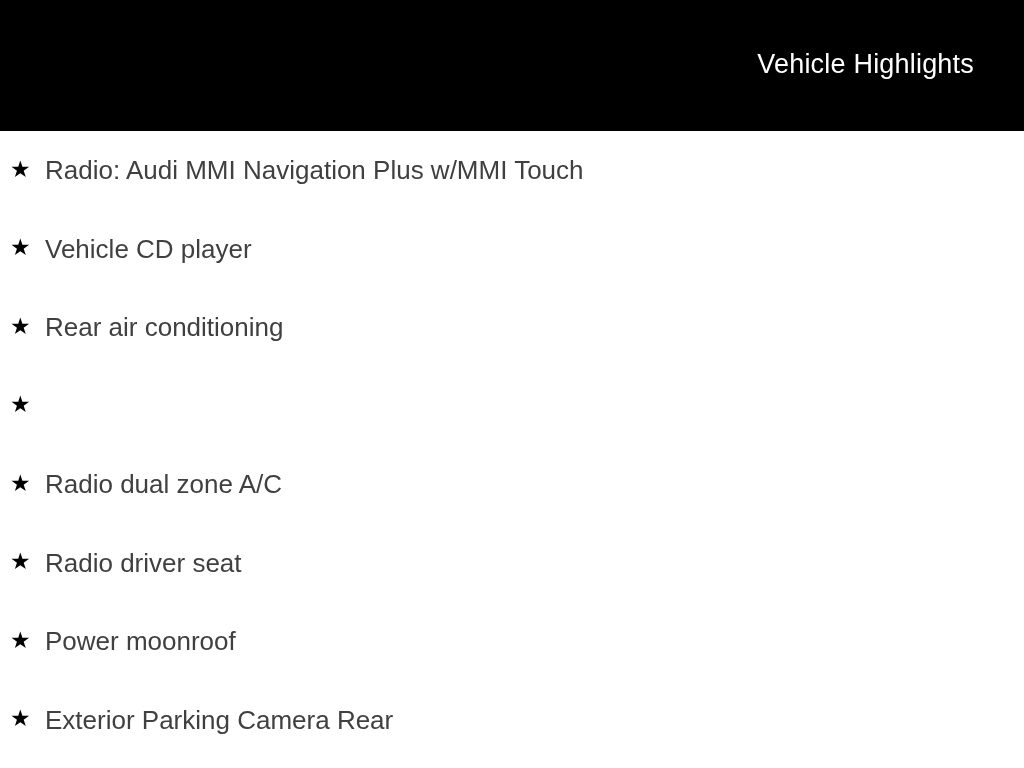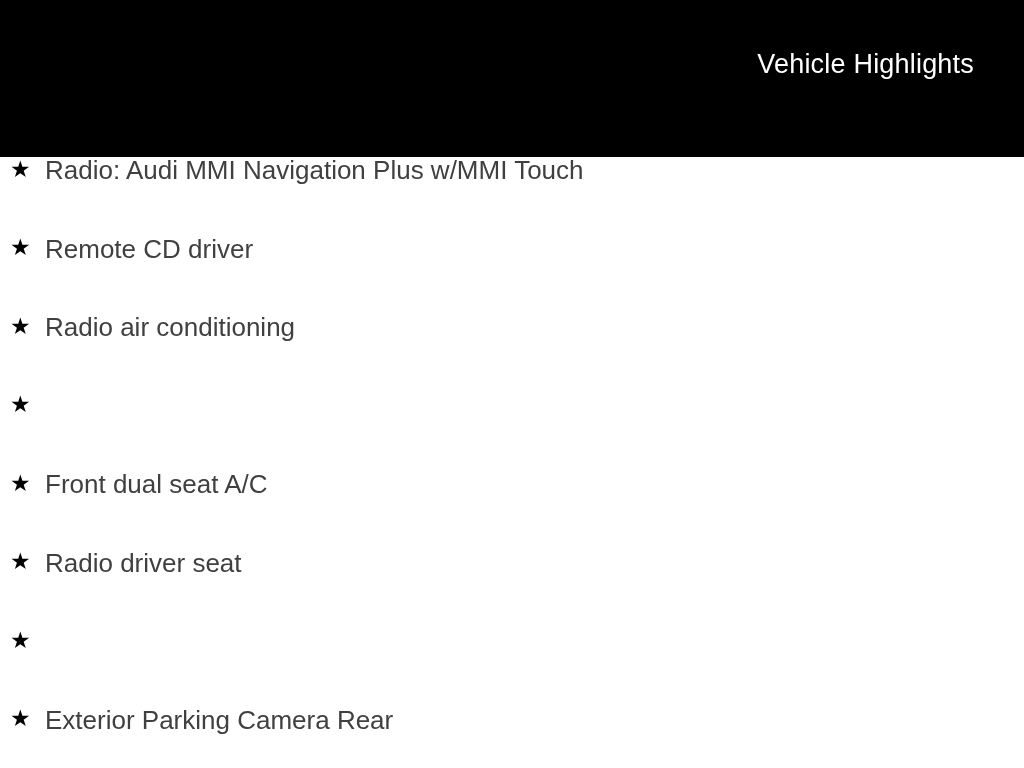--- a/index.html
+++ b/index.html
@@ -18,21 +18,21 @@
     height: 768px;
     background: #ffffff;
   }
 
   
   .header-band {
     position: absolute;
     top: 0;
     left: 0;
     width: 1024px;
-    height: 157px;
+    height: 131px;
     background: #000000;
   }
 
   .header-title {
     position: absolute;
     right: 50px;
     top: 48px;
     color: #ffffff;
     font-size: 27px;
     font-weight: 400;
@@ -91,44 +91,45 @@
 
   <ul class="highlights-list">
 
     <li class="highlight-item">
       <span class="bullet-star">★</span>
       <span class="highlight-text">Radio: Audi MMI Navigation Plus w/MMI Touch</span>
     </li>
 
     <li class="highlight-item">
       <span class="bullet-star">★</span>
-      <span class="highlight-text">Remote CD driver</span>
+      <span class="highlight-text">Vehicle CD player</span>
     </li>
 
     <li class="highlight-item">
       <span class="bullet-star">★</span>
-      <span class="highlight-text">Radio air conditioning</span>
+      <span class="highlight-text">Rear air conditioning</span>
     </li>
 
     <li class="highlight-item">
       <span class="bullet-star">★</span>
     </li>
 
     <li class="highlight-item">
       <span class="bullet-star">★</span>
-      <span class="highlight-text">Front dual seat A/C</span>
+      <span class="highlight-text">Radio dual zone A/C</span>
     </li>
 
     <li class="highlight-item">
       <span class="bullet-star">★</span>
       <span class="highlight-text">Radio driver seat</span>
     </li>
 
     <li class="highlight-item">
       <span class="bullet-star">★</span>
+      <span class="highlight-text">Power moonroof</span>
     </li>
 
     <li class="highlight-item">
       <span class="bullet-star">★</span>
       <span class="highlight-text">Exterior Parking Camera Rear</span>
     </li>
 
   </ul>
 
 </div>

